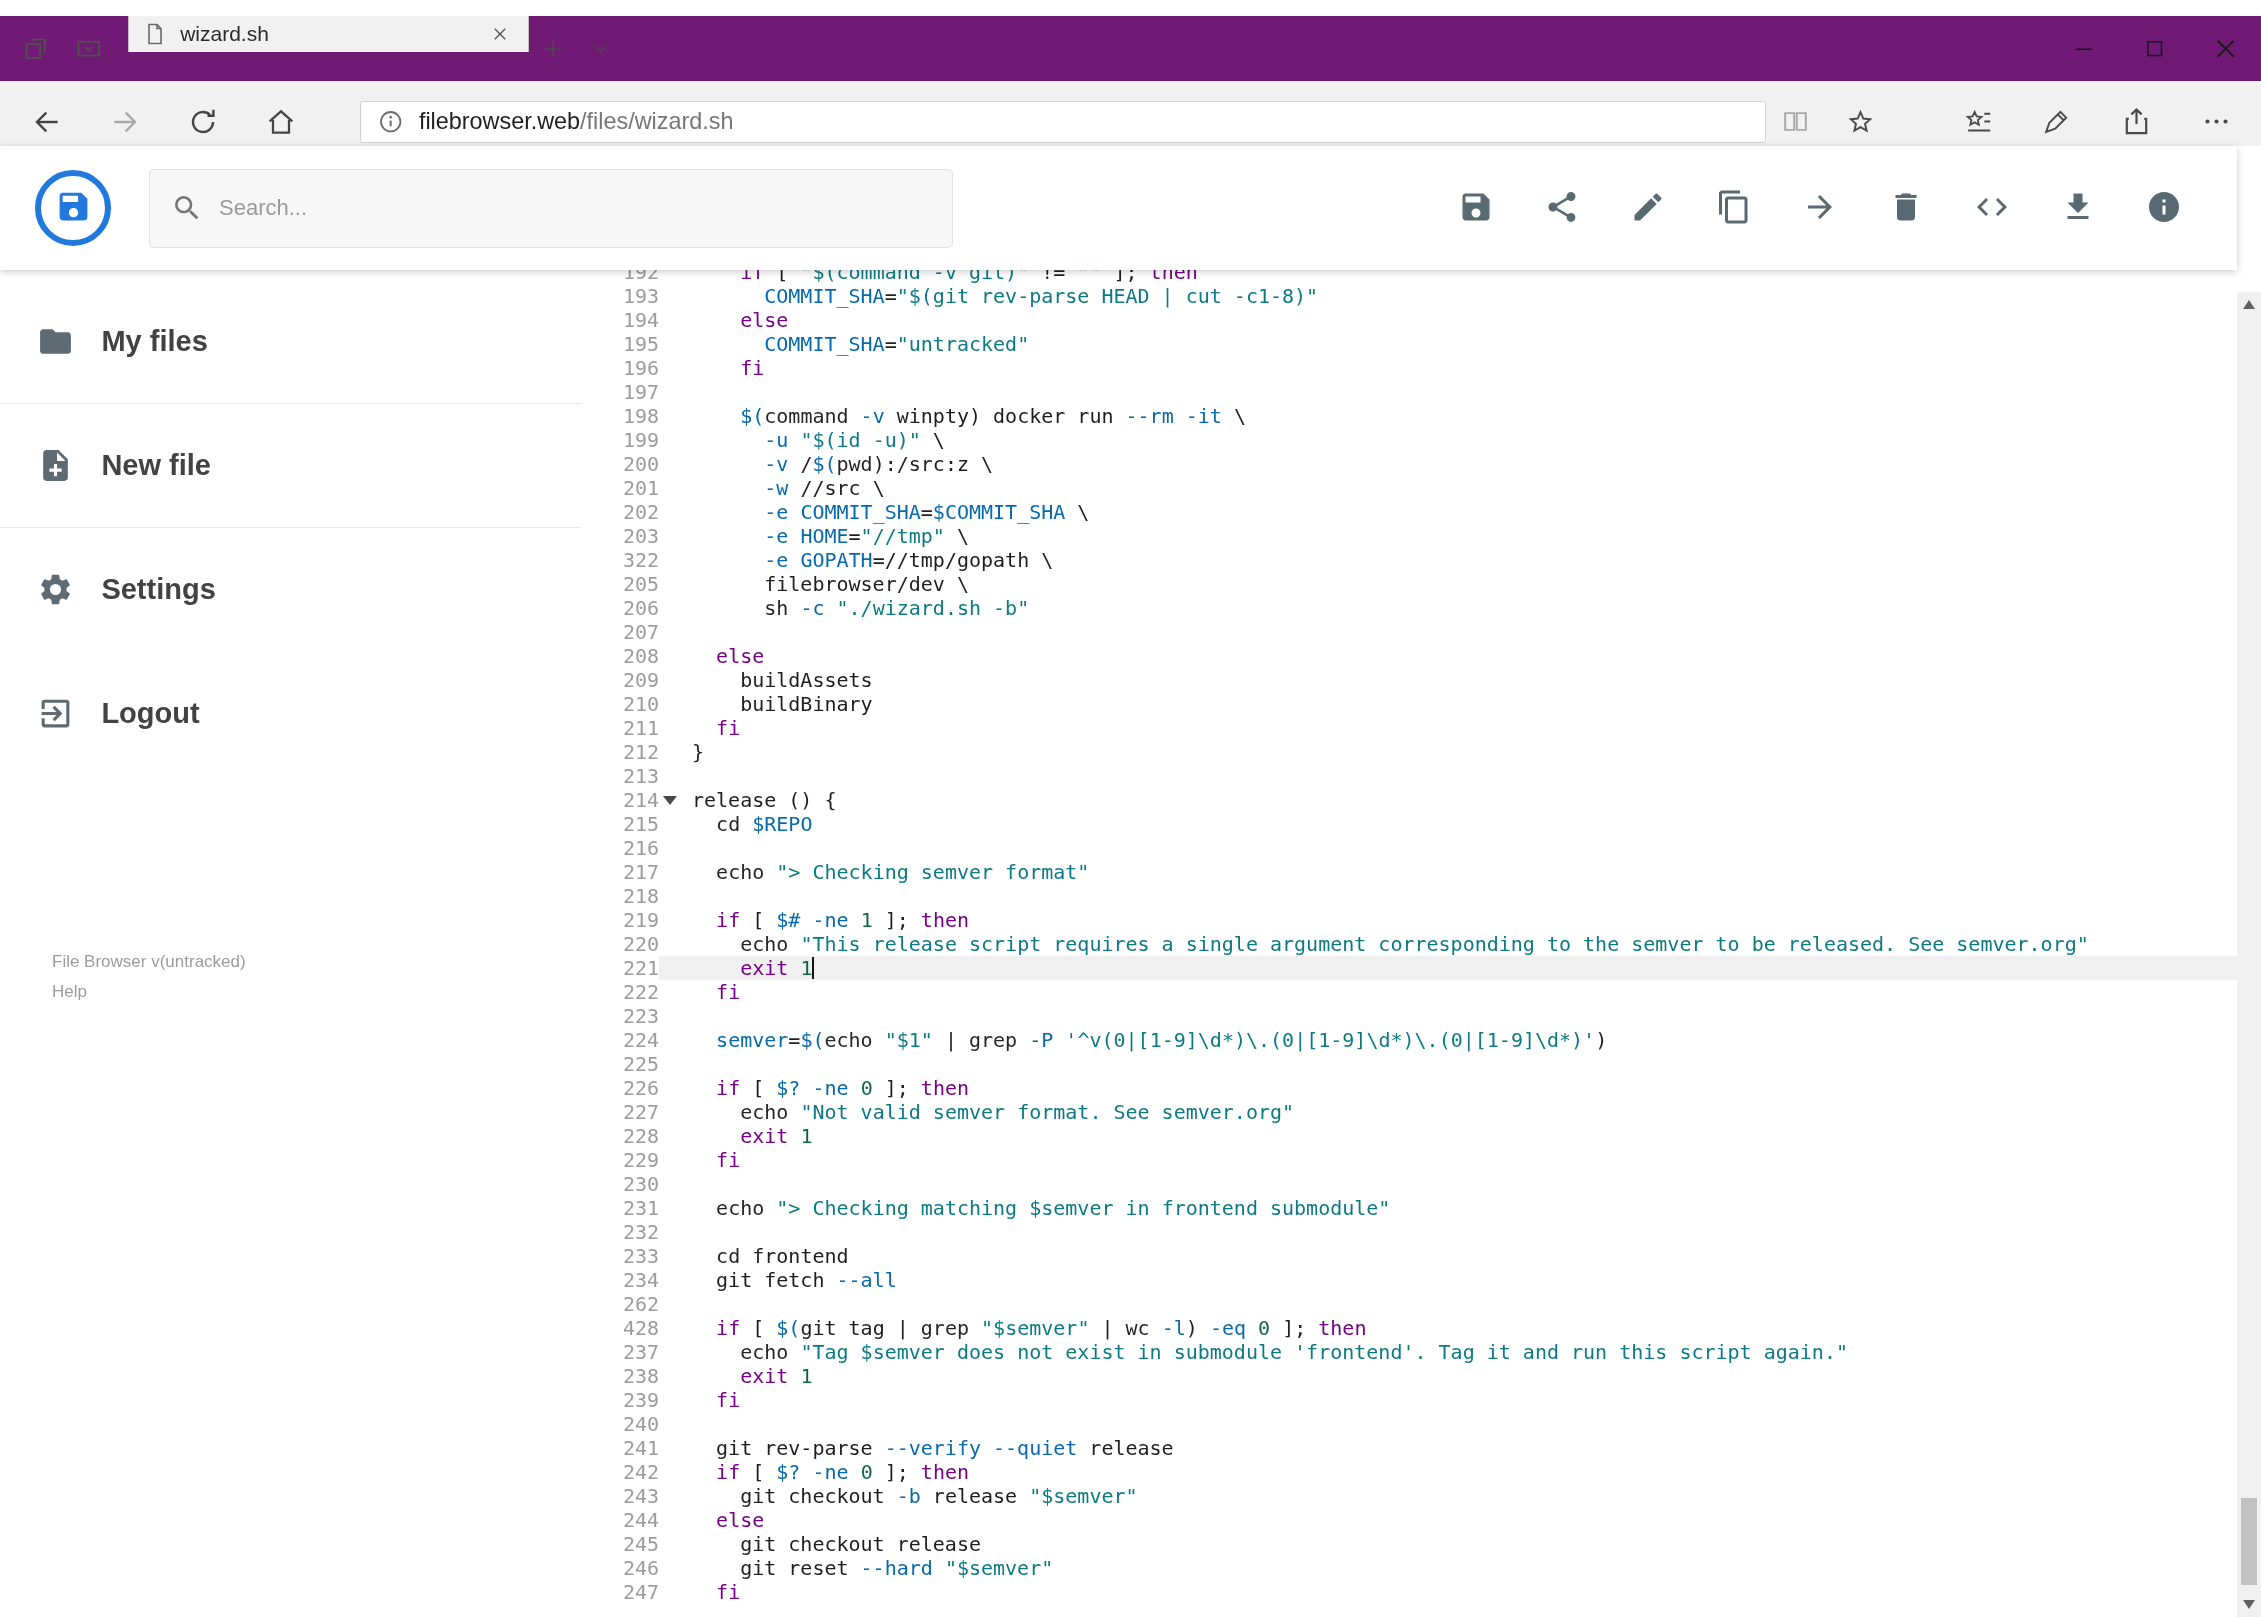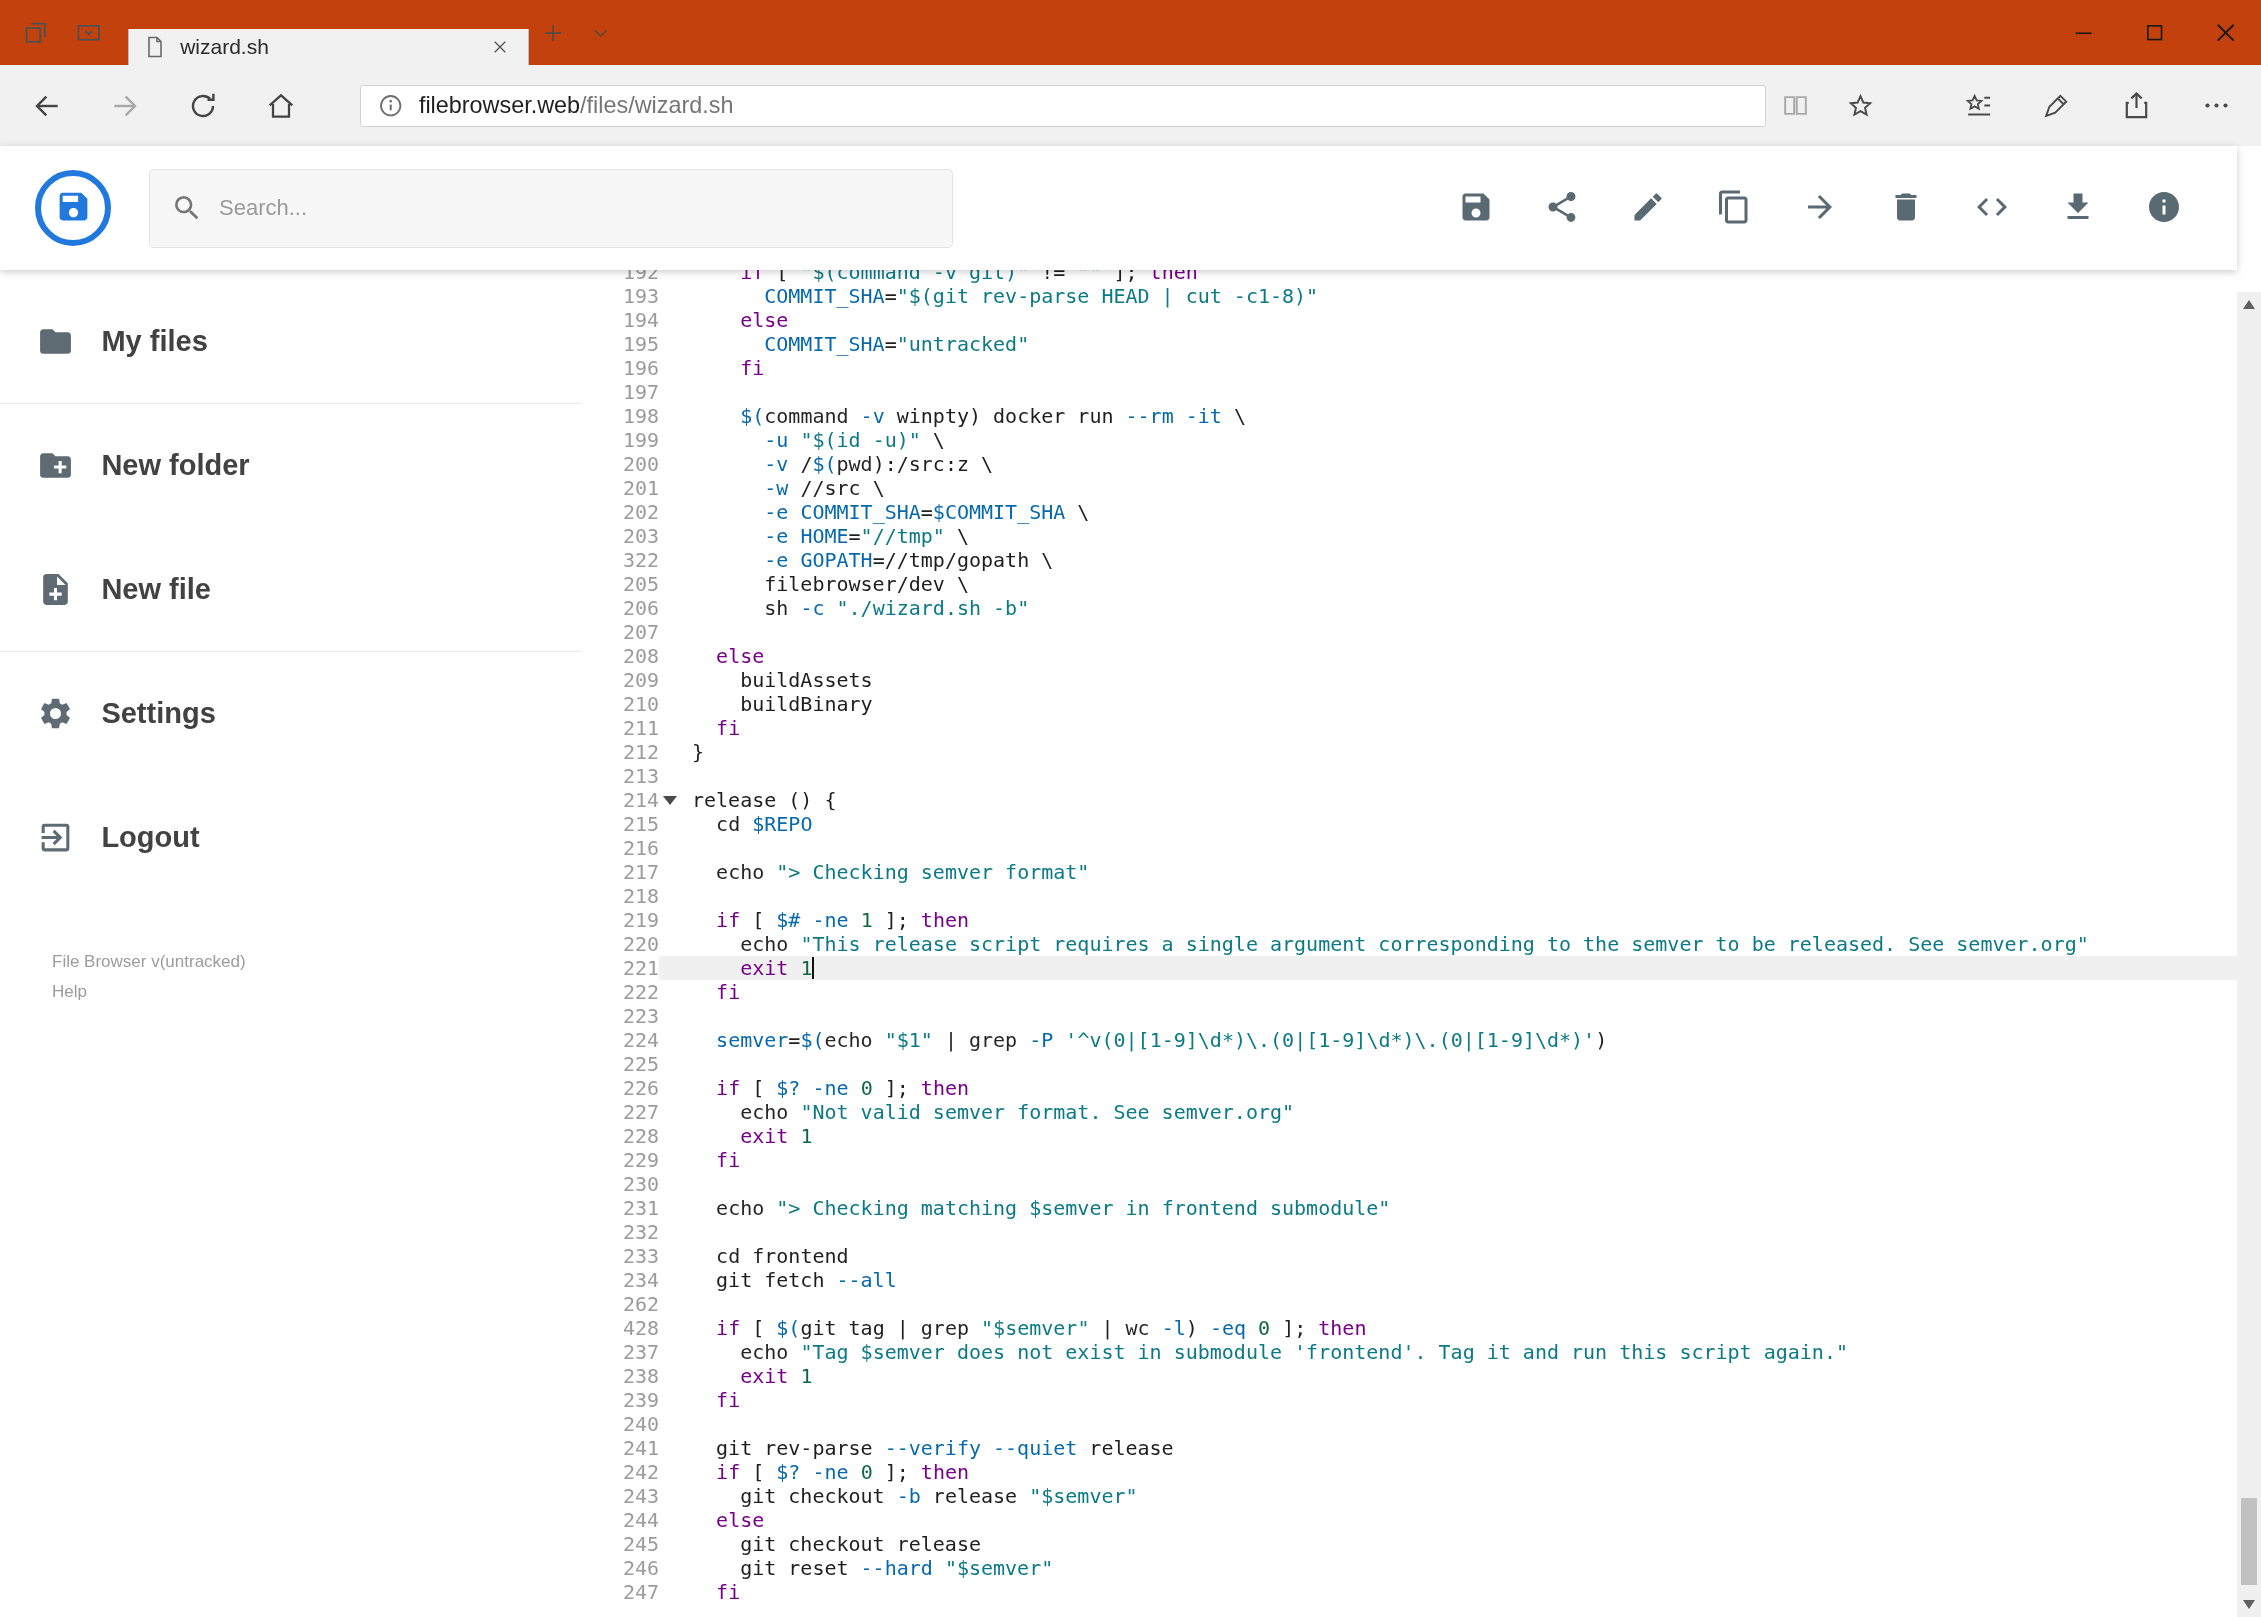--- a/index.html
+++ b/index.html
@@ -1,21 +1,21 @@
 <!DOCTYPE html>
 <html style="--brand-blue: #2178dd; --toolbar-icon: #5a6a72; --syntax-keyword: #770088; --syntax-string: #0b7a85; --syntax-variable: #0769ad; --syntax-number: #116644; --active-line-bg: #f0f0f0;font-size:13px"><head>
 <meta charset="utf-8">
 <style>
   * { margin:0; padding:0; box-sizing:border-box; }
   html,body { width:2261px; height:1617px; overflow:hidden; background:#fff;
               font-family:"Liberation Sans", sans-serif; }
   button { background:none; border:none; cursor:pointer; font-family:inherit; }
 
   
-  .tabstrip { height:65px; background:#c2410c; display:flex; align-items:flex-end; }
+  .tabstrip { height:65px; background:#701a75; display:flex; align-items:flex-start;margin-top:16px; }
   .tab-tools { display:flex; align-items:center; padding-left:9.7px; }
   .tab-tools button { width:53px; height:65px; display:flex; align-items:center; justify-content:center; color:#4f4f4f; }
   .tab-tools svg { width:27.4px; height:27.4px; }
   .tab { width:401px; margin-left:12px; background:#f1f1f1; display:flex; align-items:center;
          padding:0 9.7px 0 14.5px; border-left:0.8px solid #bdbdbd; border-right:0.8px solid #bdbdbd; }
   .tab-favicon { width:24px; height:24px; color:#6a6a6a; flex:none; }
   .tab-favicon svg { width:24px; height:24px; }
   .tab-title { margin-left:13px; font-size:21px; color:#2b2b2b; flex:1; white-space:nowrap; overflow:hidden; }
   .tab-close { width:36px; height:36px; color:#4f4f4f; display:flex; align-items:center; justify-content:center; }
   .tab-close svg { width:18px; height:18px; }
@@ -294,26 +294,20 @@
   </div>
 
   <nav class="sidebar">
     <div class="side-items">
         <div class="side-item divided">
           <span class="s-icn"><svg viewBox="0 0 24 24" fill="currentColor" aria-hidden="true">
               <path d="M10 4H4c-1.1 0-1.99.9-1.99 2L2 18c0 1.1.9 2 2 2h16c1.1 0 2-.9 2-2V8c0-1.1-.9-2-2-2h-8l-2-2z"></path>
             </svg></span>
           <span class="side-label">My files</span>
         </div>
-        <div class="side-item">
-          <span class="s-icn"><svg viewBox="0 0 24 24" fill="currentColor" aria-hidden="true">
-              <path d="M20 6h-8l-2-2H4c-1.11 0-1.99.89-1.99 2L2 18c0 1.11.89 2 2 2h16c1.11 0 2-.89 2-2V8c0-1.11-.89-2-2-2zm-1 8h-3v3h-2v-3h-3v-2h3V9h2v3h3v2z"></path>
-            </svg></span>
-          <span class="side-label">New folder</span>
-        </div>
         <div class="side-item divided">
           <span class="s-icn"><svg viewBox="0 0 24 24" fill="currentColor" aria-hidden="true">
               <path d="M14 2H6c-1.1 0-1.99.9-1.99 2L4 20c0 1.1.89 2 2 2h12c1.1 0 2-.9 2-2V8l-6-6zm2 14h-3v3h-2v-3H8v-2h3v-3h2v3h3v2zm-3-7V3.5L18.5 9H13z"></path>
             </svg></span>
           <span class="side-label">New file</span>
         </div>
         <div class="side-item">
           <span class="s-icn"><svg viewBox="0 0 24 24" fill="currentColor" aria-hidden="true">
               <path d="M19.14 12.94c.04-.3.06-.61.06-.94 0-.32-.02-.64-.07-.94l2.03-1.58c.18-.14.23-.41.12-.61l-1.92-3.32c-.12-.22-.37-.29-.59-.22l-2.39.96c-.5-.38-1.03-.7-1.62-.94l-.36-2.54c-.04-.24-.24-.41-.48-.41h-3.84c-.24 0-.43.17-.47.41l-.36 2.54c-.59.24-1.13.57-1.62.94l-2.39-.96c-.22-.08-.47 0-.59.22L2.74 8.87c-.12.21-.08.47.12.61l2.03 1.58c-.05.3-.09.63-.09.94s.02.64.07.94l-2.03 1.58c-.18.14-.23.41-.12.61l1.92 3.32c.12.22.37.29.59.22l2.39-.96c.5.38 1.03.7 1.62.94l.36 2.54c.05.24.24.41.48.41h3.84c.24 0 .44-.17.47-.41l.36-2.54c.59-.24 1.13-.56 1.62-.94l2.39.96c.22.08.47 0 .59-.22l1.92-3.32c.12-.22.07-.47-.12-.61l-2.01-1.58zM12 15.6a3.6 3.6 0 1 1 0-7.2 3.6 3.6 0 0 1 0 7.2z"></path>
             </svg></span>

